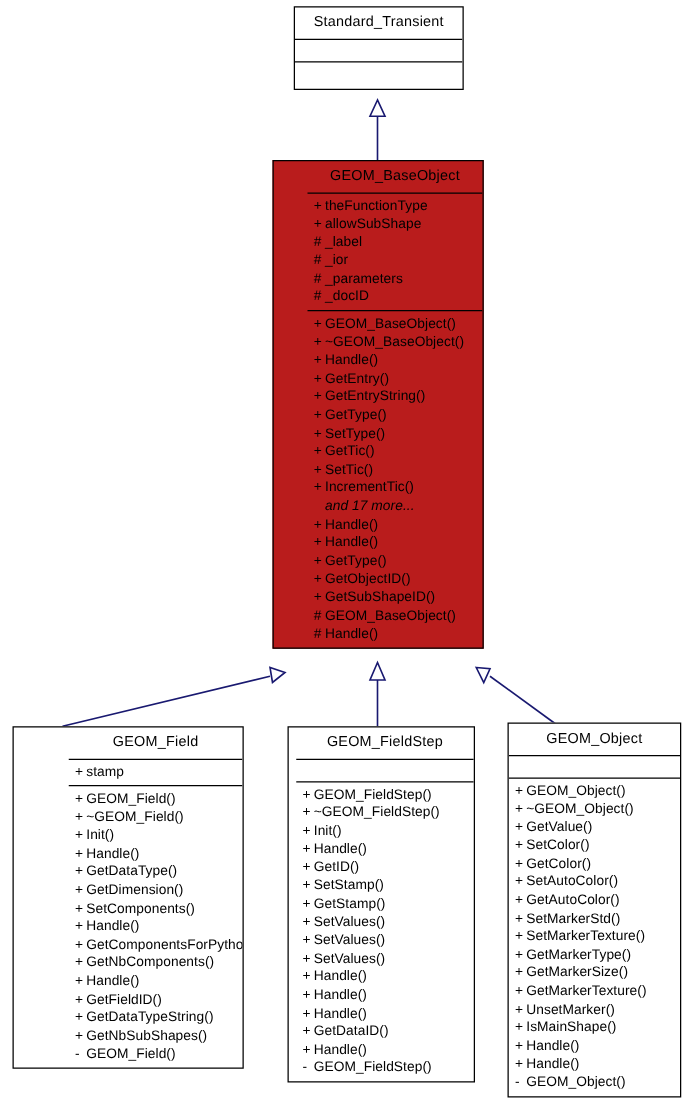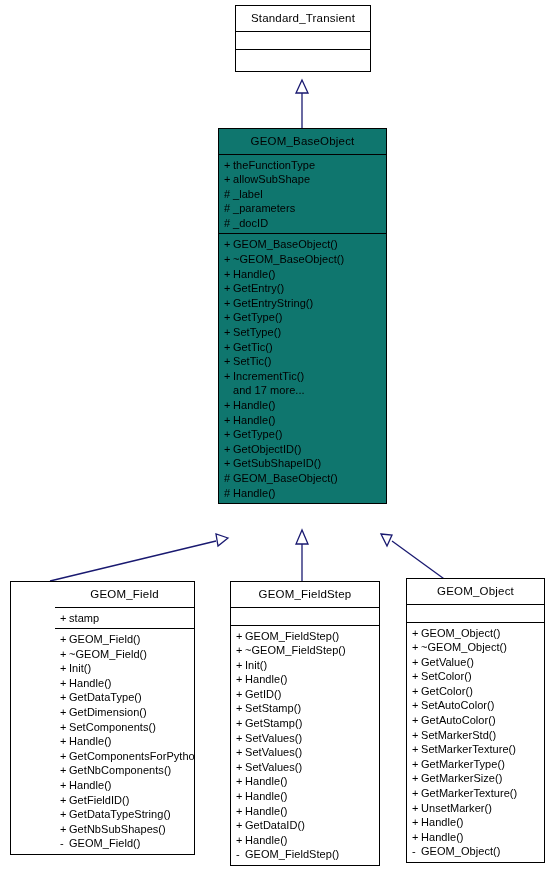--- a/index.html
+++ b/index.html
@@ -31,21 +31,22 @@
     position: absolute;
     box-sizing: border-box;
     border: 1px solid #000000;
     background: #ffffff;
     font-size: 11px;
     line-height: 14.5px;
     color: #000000;
     overflow: hidden;
   }
   .uml-class.shaded {
-    background: #0f766e;
+    background: #b91c1c;
+    padding-left: 27px;
   }
   .class-title {
     text-align: center;
     font-size: 11.5px;
     padding: 5px 4px 5px 4px;
     letter-spacing: 0.2px;
     white-space: nowrap;
   }
   .section {
     border-top: 1px solid #000000;
@@ -61,20 +62,21 @@
     font-size: 11px;
     line-height: 14.6px;
     letter-spacing: 0.05px;
   }
   .member .vis {
     display: inline-block;
     width: 9px;
   }
   .member.more {
     padding-left: 5px;
+    font-style: italic;
   }
 </style>
 </head>
 <body>
 
 <div id="canvas">
 
   <svg class="edges" viewBox="0 0 553 896" xmlns="http://www.w3.org/2000/svg">
 
     <g>
@@ -103,20 +105,21 @@
     <div class="section empty-sec"></div>
     <div class="section empty-sec" style="height:21px;"></div>
   </div>
 
   <div class="uml-class shaded" style="left:218px; top:128px; width:169px;">
     <div class="class-title">GEOM_BaseObject</div>
     <div class="section">
       <div class="member"><span class="vis">+</span><span>theFunctionType</span></div>
       <div class="member"><span class="vis">+</span><span>allowSubShape</span></div>
       <div class="member"><span class="vis">#</span><span>_label</span></div>
+      <div class="member"><span class="vis">#</span><span>_ior</span></div>
       <div class="member"><span class="vis">#</span><span>_parameters</span></div>
       <div class="member"><span class="vis">#</span><span>_docID</span></div>
     </div>
     <div class="section">
       <div class="member"><span class="vis">+</span><span>GEOM_BaseObject()</span></div>
       <div class="member"><span class="vis">+</span><span>~GEOM_BaseObject()</span></div>
       <div class="member"><span class="vis">+</span><span>Handle()</span></div>
       <div class="member"><span class="vis">+</span><span>GetEntry()</span></div>
       <div class="member"><span class="vis">+</span><span>GetEntryString()</span></div>
       <div class="member"><span class="vis">+</span><span>GetType()</span></div>
@@ -152,21 +155,21 @@
       <div class="member"><span class="vis">+</span><span>GetComponentsForPython()</span></div>
       <div class="member"><span class="vis">+</span><span>GetNbComponents()</span></div>
       <div class="member"><span class="vis">+</span><span>Handle()</span></div>
       <div class="member"><span class="vis">+</span><span>GetFieldID()</span></div>
       <div class="member"><span class="vis">+</span><span>GetDataTypeString()</span></div>
       <div class="member"><span class="vis">+</span><span>GetNbSubShapes()</span></div>
       <div class="member"><span class="vis">-</span><span>GEOM_Field()</span></div>
     </div>
   </div>
 
-  <div class="uml-class" style="left:230px; top:581px; width:150px;">
+  <div class="uml-class" style="left:230px; top:581px; width:150px;padding-left:6px;">
     <div class="class-title">GEOM_FieldStep</div>
     <div class="section empty-sec"></div>
     <div class="section">
       <div class="member"><span class="vis">+</span><span>GEOM_FieldStep()</span></div>
       <div class="member"><span class="vis">+</span><span>~GEOM_FieldStep()</span></div>
       <div class="member"><span class="vis">+</span><span>Init()</span></div>
       <div class="member"><span class="vis">+</span><span>Handle()</span></div>
       <div class="member"><span class="vis">+</span><span>GetID()</span></div>
       <div class="member"><span class="vis">+</span><span>SetStamp()</span></div>
       <div class="member"><span class="vis">+</span><span>GetStamp()</span></div>
@@ -192,19 +195,20 @@
       <div class="member"><span class="vis">+</span><span>SetColor()</span></div>
       <div class="member"><span class="vis">+</span><span>GetColor()</span></div>
       <div class="member"><span class="vis">+</span><span>SetAutoColor()</span></div>
       <div class="member"><span class="vis">+</span><span>GetAutoColor()</span></div>
       <div class="member"><span class="vis">+</span><span>SetMarkerStd()</span></div>
       <div class="member"><span class="vis">+</span><span>SetMarkerTexture()</span></div>
       <div class="member"><span class="vis">+</span><span>GetMarkerType()</span></div>
       <div class="member"><span class="vis">+</span><span>GetMarkerSize()</span></div>
       <div class="member"><span class="vis">+</span><span>GetMarkerTexture()</span></div>
       <div class="member"><span class="vis">+</span><span>UnsetMarker()</span></div>
+      <div class="member"><span class="vis">+</span><span>IsMainShape()</span></div>
       <div class="member"><span class="vis">+</span><span>Handle()</span></div>
       <div class="member"><span class="vis">+</span><span>Handle()</span></div>
       <div class="member"><span class="vis">-</span><span>GEOM_Object()</span></div>
     </div>
   </div>
 
 </div>
 
 </body></html>

